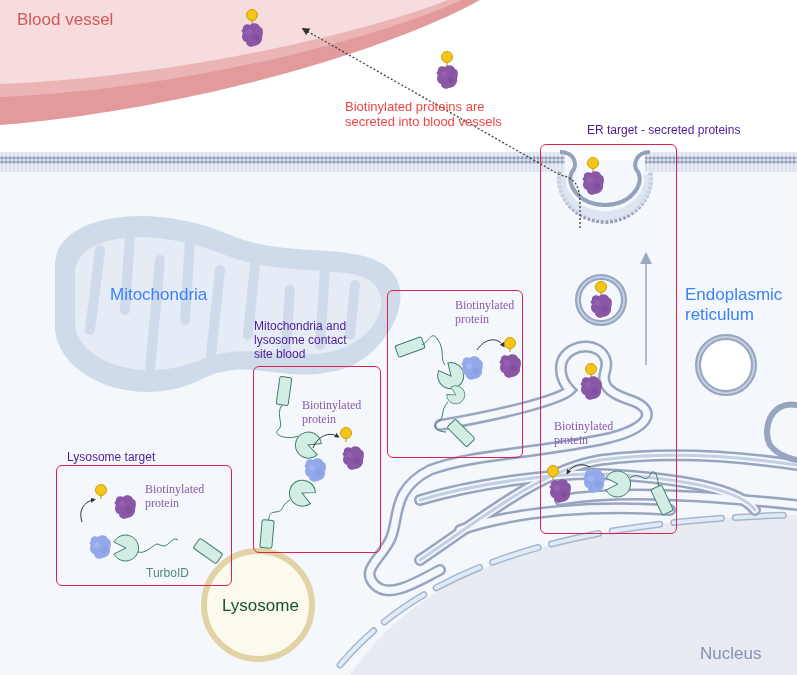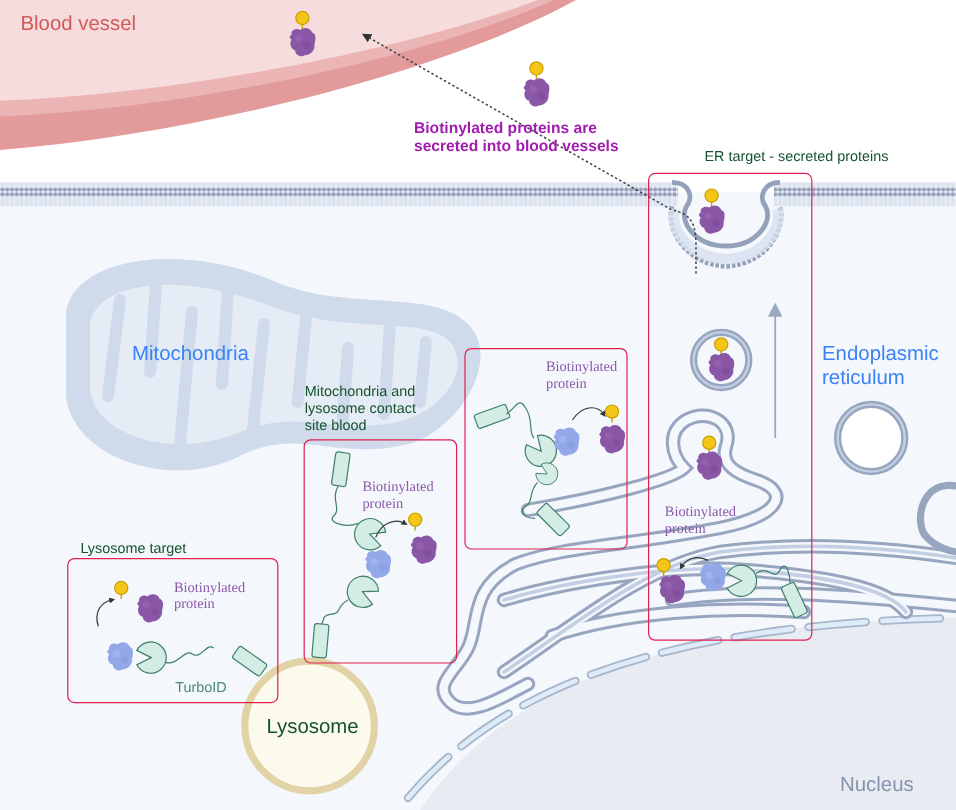--- a/index.html
+++ b/index.html
@@ -1,22 +1,22 @@
 <!DOCTYPE html>
 <html><head>
 <meta charset="utf-8">
 <style>
   html, body { margin: 0; padding: 0; }
   body { width: 797px; height: 675px; overflow: hidden; background: #ffffff; font-family: "Liberation Sans", sans-serif; position: relative; }
   #stage { position: absolute; left: 0; top: 0; width: 797px; height: 658px; }
   .lbl { position: absolute; font-family: "Liberation Sans", sans-serif; white-space: pre; line-height: 1.18; }
-  .red { color: #14532d; font-size: 12px; }
+  .red { color: #4c1d95; font-size: 12px; }
   .purple { color: #8c5aa8; font-size: 12px; font-family: Liberation Serif, serif; }
   .organelle { color: #3b82f6; font-size: 17px; }
-  .black { color: #a21caf; font-size: 13px; font-weight: bold; }
+  .black { color: #ef4444; font-size: 13px; }
   .box { position: absolute; border: 1.6px solid #e0204f; border-radius: 6px; box-sizing: border-box; }
 </style>
 </head>
 <body>
 
 <div id="stage">
 <svg width="797" height="675" viewBox="0 0 797 675" xmlns="http://www.w3.org/2000/svg">
   <defs>
     <pattern id="lipid" x="0" y="0" width="4" height="20" patternUnits="userSpaceOnUse">
       <rect x="0" y="0" width="4" height="20" fill="#e9eef7"></rect>

